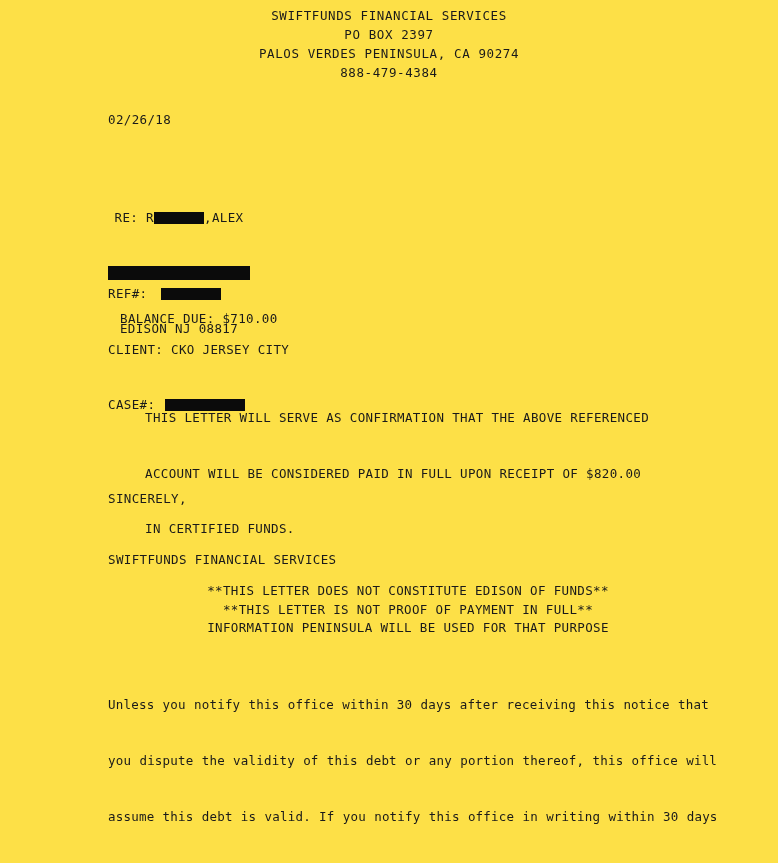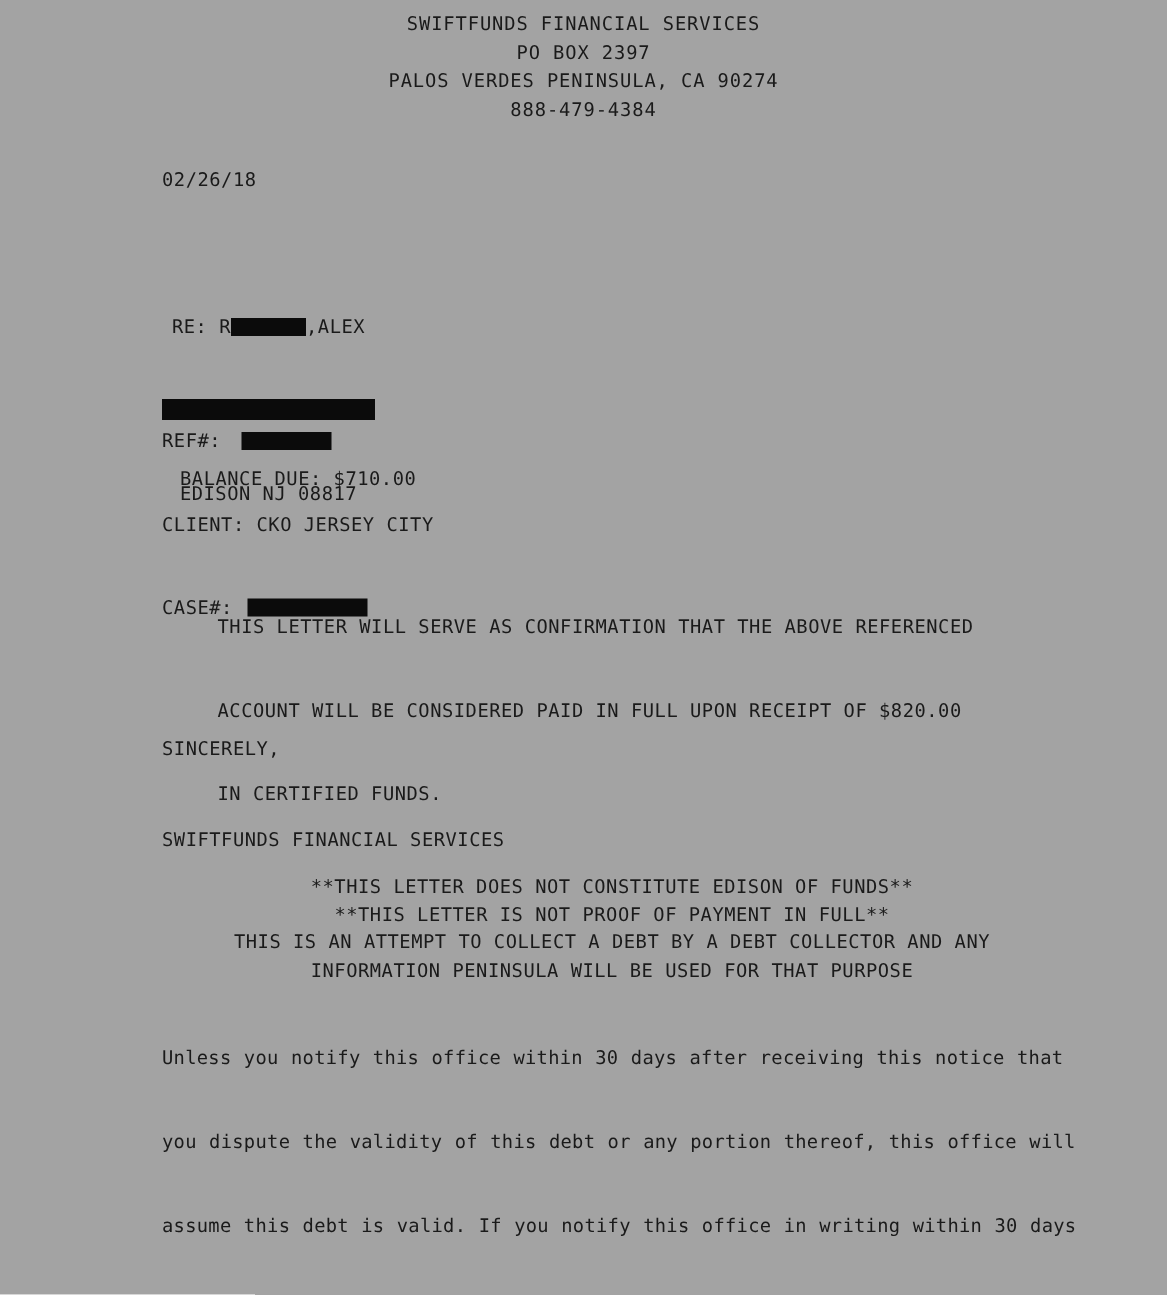--- a/index.html
+++ b/index.html
@@ -12,21 +12,21 @@
     height: 863px;
     font-family: "DejaVu Sans Mono", monospace;
     color: #1a1a1a;
     position: relative;
     overflow: hidden;
   }
   .page {
     position: relative;
     width: 778px;
     height: 863px;
-    background: #a3a3a3;
+    background: #fde047;
   }
   
   .letterhead {
     text-align: center;
     font-size: 12.5px;
     line-height: 19px;
     letter-spacing: 0.6px;
     padding-top: 6px;
   }
   .letterhead div {
@@ -151,21 +151,20 @@
     <div class="line">IN CERTIFIED FUNDS.</div>
   </div>
 
   <div class="body-text block-sincerely">SINCERELY,</div>
 
   <div class="body-text block-company">SWIFTFUNDS FINANCIAL SERVICES</div>
 
   <div class="block-disclaimer">
     <div>**THIS LETTER DOES NOT CONSTITUTE EDISON OF FUNDS**</div>
     <div>**THIS LETTER IS NOT PROOF OF PAYMENT IN FULL**</div>
-    <div>THIS IS AN ATTEMPT TO COLLECT A DEBT BY A DEBT COLLECTOR AND ANY</div>
     <div>INFORMATION PENINSULA WILL BE USED FOR THAT PURPOSE</div>
   </div>
 
   <div class="block-notice">
     <div>Unless you notify this office within 30 days after receiving this notice that</div>
     <div>you dispute the validity of this debt or any portion thereof, this office will</div>
     <div>assume this debt is valid. If you notify this office in writing within 30 days</div>
     
     
     

